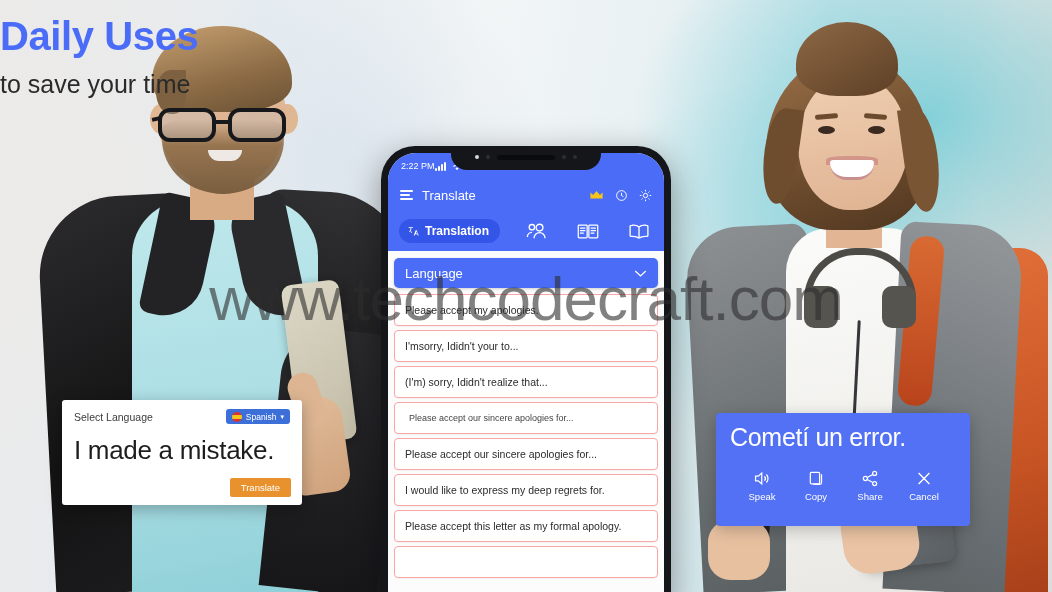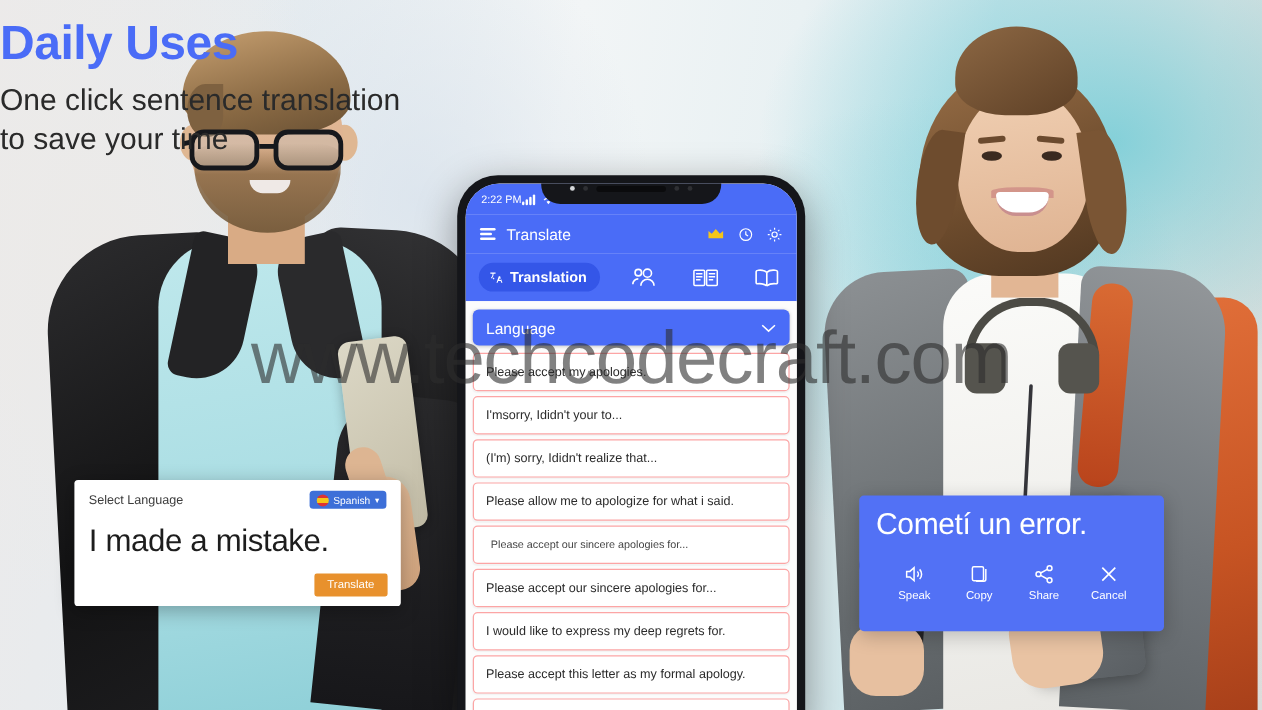--- a/index.html
+++ b/index.html
@@ -255,21 +255,21 @@
   .list-item {
     background:#fff; border:1px solid #fca5a5; border-radius:4px;
     min-height:32px; display:flex; align-items:center;
     padding:0 10px; font-size:10.5px; color:#2b2b2b; margin-bottom:4px;
     box-shadow:0 1px 1px rgba(0,0,0,.04);
   }
   .list-item.sm{ font-size:9px; padding-left:14px; color:#444; }
 
   
   .lang-card {
-    position:absolute; left:62px; top:400px; width:272px; height:105px;
+    position:absolute; left:62px; top:400px; width:240px; height:105px;
     background:#fff; border-radius:3px; z-index:40;
     box-shadow:0 4px 16px rgba(0,0,0,.28);
     padding:9px 12px;
   }
   .lang-top{ display:flex; align-items:center; justify-content:space-between; }
   .lang-label{ font-size:10.5px; color:#3c3c3c; }
   .lang-badge{
     background:#3d6fd8; color:#fff; font-size:8.5px; border-radius:3px;
     padding:2.5px 6px; display:flex; align-items:center; gap:4px;
   }
@@ -362,21 +362,20 @@
   <div class="w-phone"></div>
   <div class="w-hand-r"></div>
   <div class="w-coffee-lid"></div>
   <div class="w-coffee"></div>
   <div class="w-hand-l"></div>
 </div>
 
 <div class="headline">
   <h1>Daily Uses</h1>
   <div class="sub">
-    <div>One click sentence translation</div>
     <div>to save your time</div>
   </div>
 </div>
 
 <div class="phone">
   <div class="phone-screen">
 
     <div class="status-bar">
       <span>2:22 PM</span>
       <div class="notch">
@@ -464,23 +463,20 @@
       </div>
 
       <div class="list-item">
           <span>Please accept my apologies.</span>
         </div>
       <div class="list-item">
           <span>I'msorry, Ididn't your to...</span>
         </div>
       <div class="list-item">
           <span>(I'm) sorry, Ididn't realize that...</span>
-        </div>
-      <div class="list-item">
-          <span>Please allow me to apologize for what i said.</span>
         </div>
       <div class="list-item sm">
           <span>Please accept our sincere apologies for...</span>
         </div>
       <div class="list-item">
           <span>Please accept our sincere apologies for...</span>
         </div>
       <div class="list-item">
           <span>I would like to express my deep regrets for.</span>
         </div>

